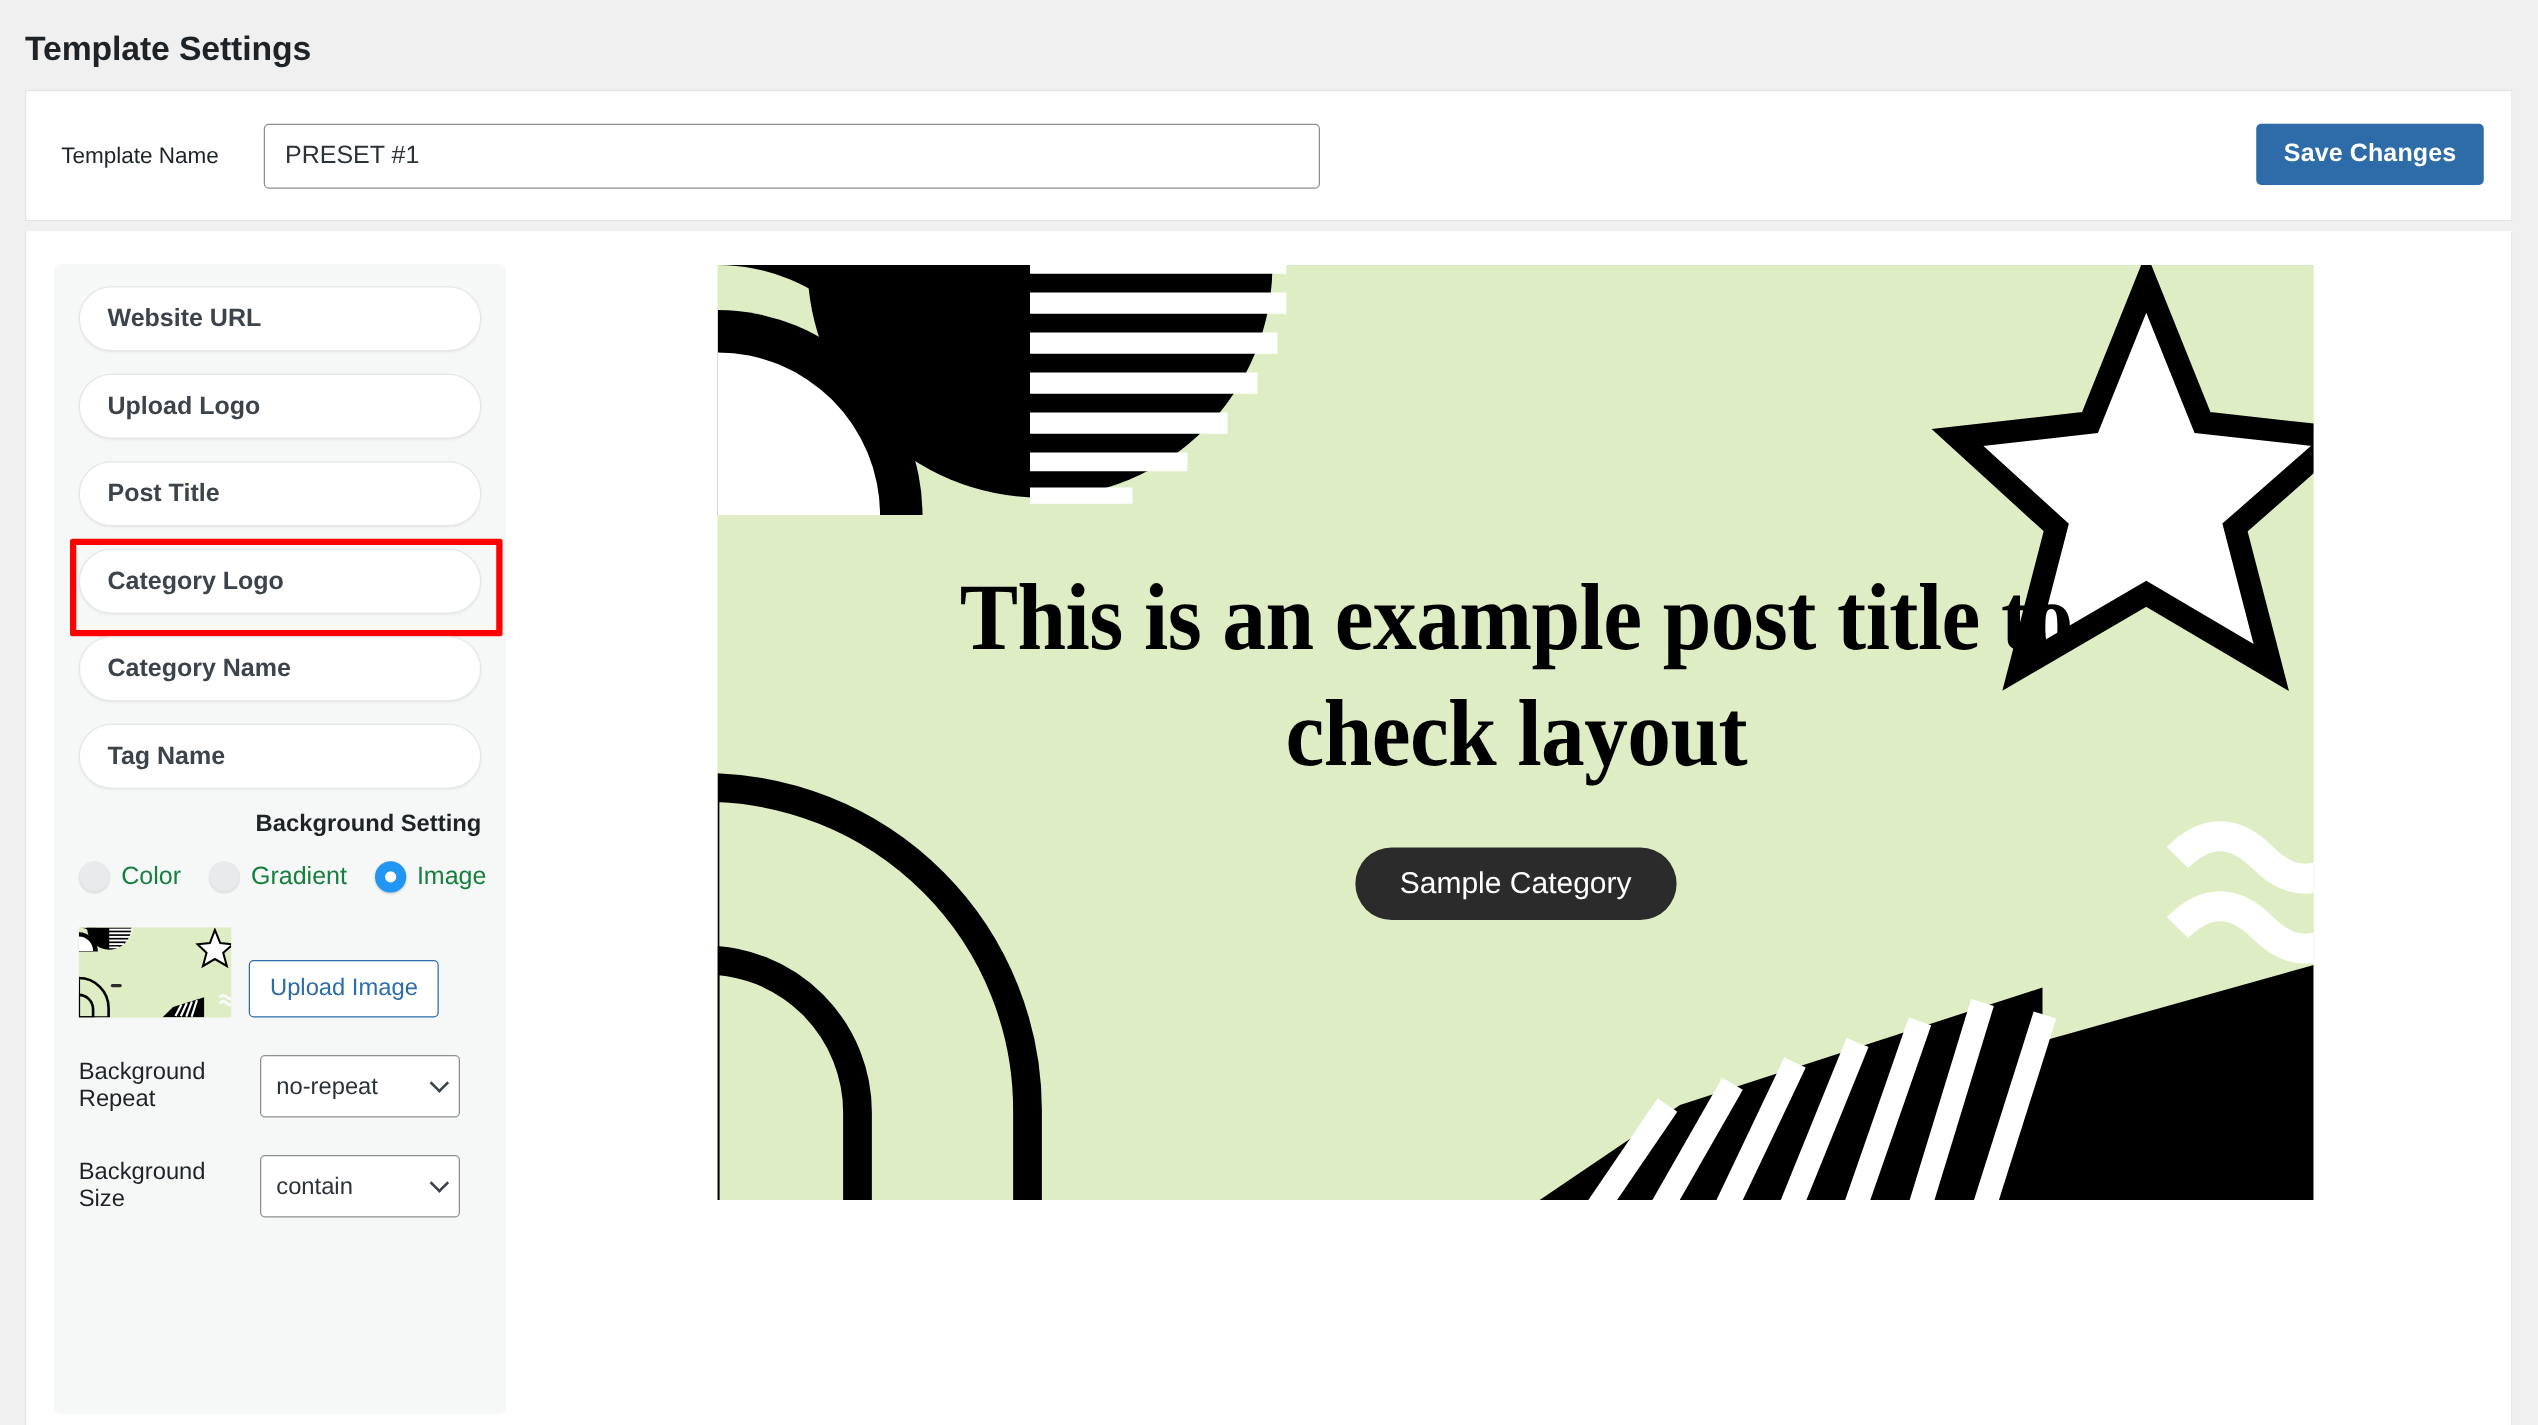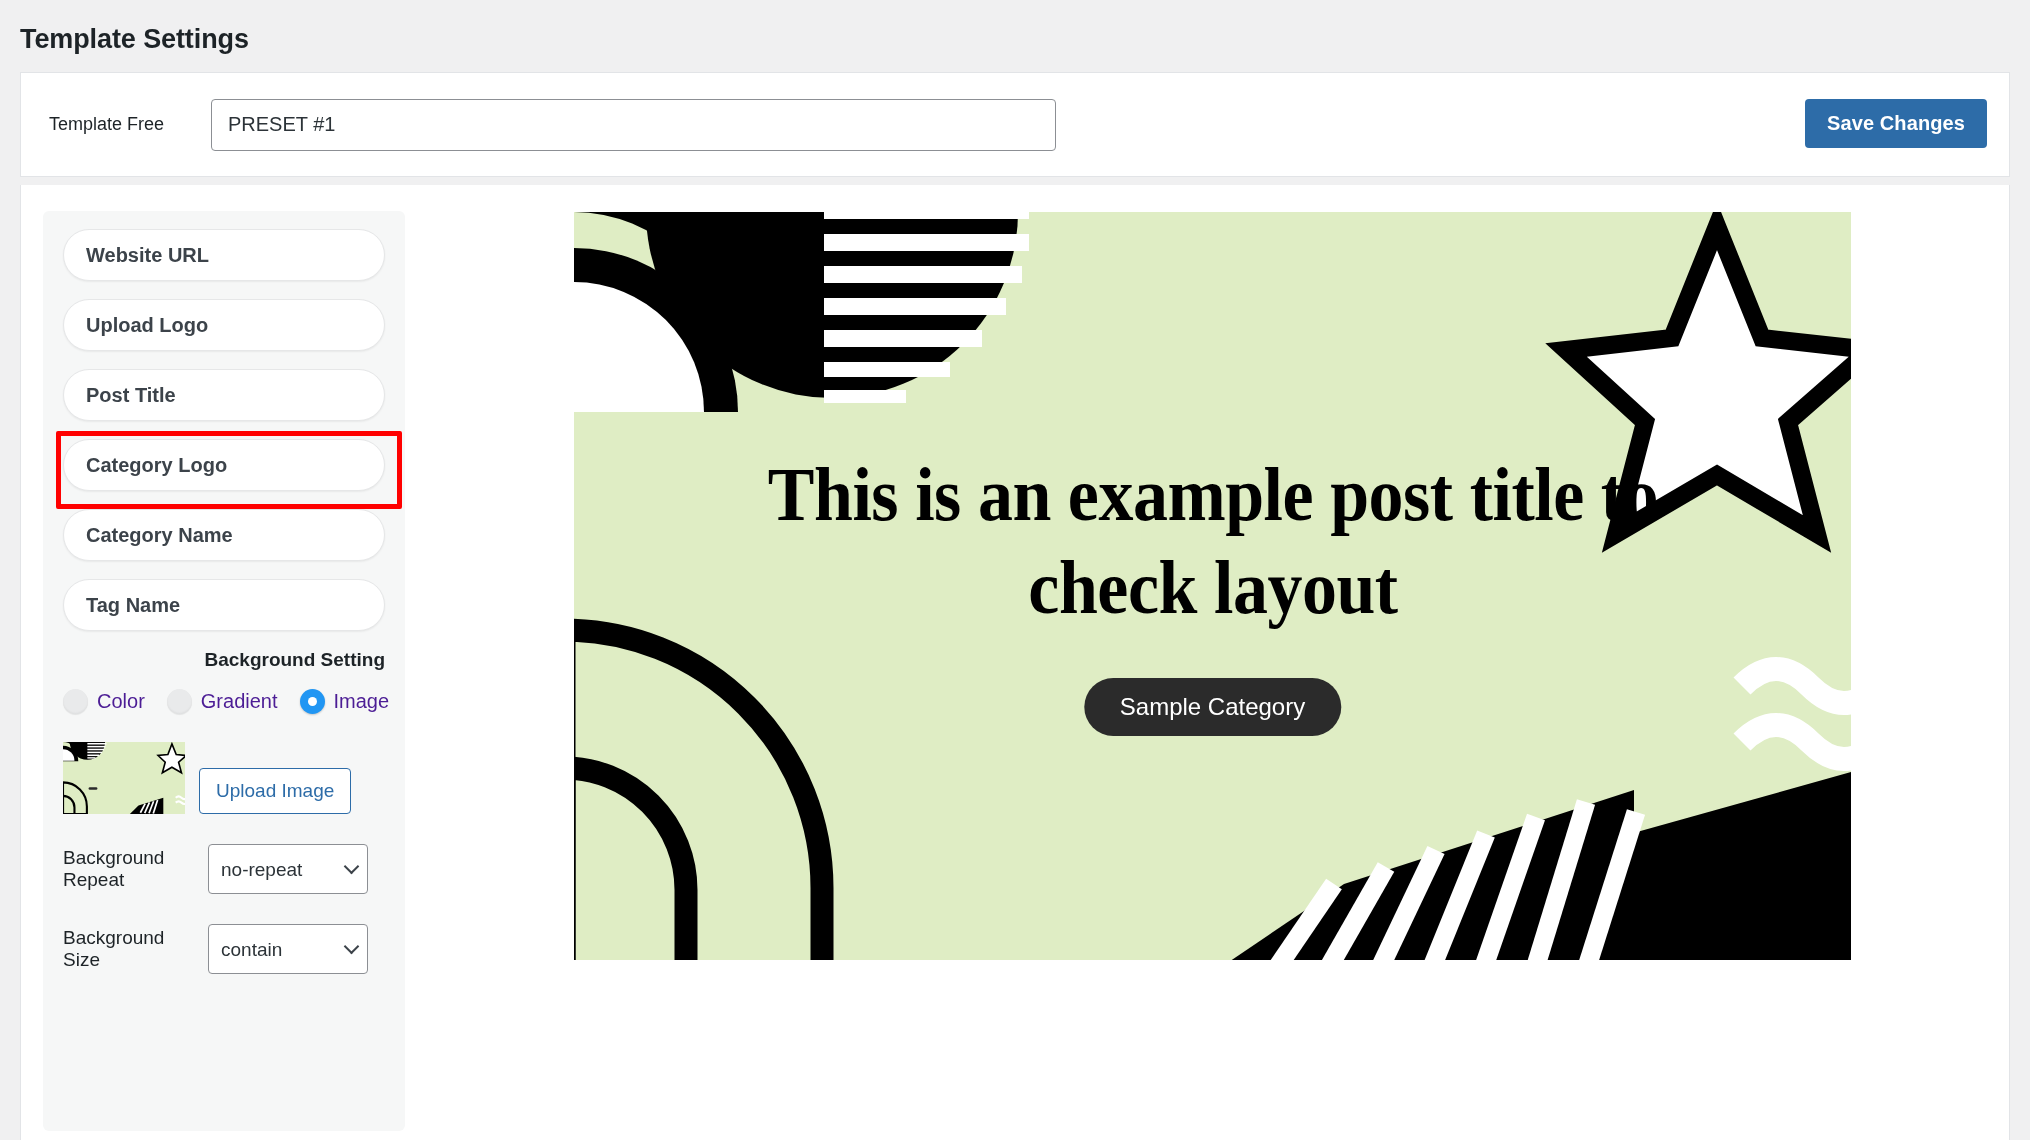--- a/index.html
+++ b/index.html
@@ -150,21 +150,21 @@
   .radio-dot.on {
     background: #2196f3;
     display: flex; align-items: center; justify-content: center;
     box-shadow: 0 1px 2px rgba(0,0,0,0.2);
   }
   .radio-dot.on::after {
     content: "";
     width: 9px; height: 9px; border-radius: 50%;
     background: #ffffff;
   }
-  .radio-label { font-size: 20px; color: #4c1d95; }
+  .radio-label { font-size: 20px; color: #15803d; }
 
   
   .thumb-row { display: flex; align-items: flex-end; gap: 14px; margin-bottom: 30px; }
   .thumb {
     width: 122px; height: 72px;
     background: #dfedc4;
     position: relative;
     overflow: hidden;
     flex: none;
   }
@@ -253,21 +253,21 @@
     z-index: 4;
   }
   .deco { position: absolute; }
 </style>
 </head>
 <body>
 
 <div class="page-title">Template Settings</div>
 
 <div class="top-card">
-  <div class="tn-label">Template Free</div>
+  <div class="tn-label">Template Name</div>
   <input class="tn-input" type="text" value="PRESET #1" style="">
   <button class="save-btn">Save Changes</button>
 </div>
 
 <div class="main-card">
 
   <div class="sidebar">
 
     <div class="pill">
       <span>Website URL</span>

